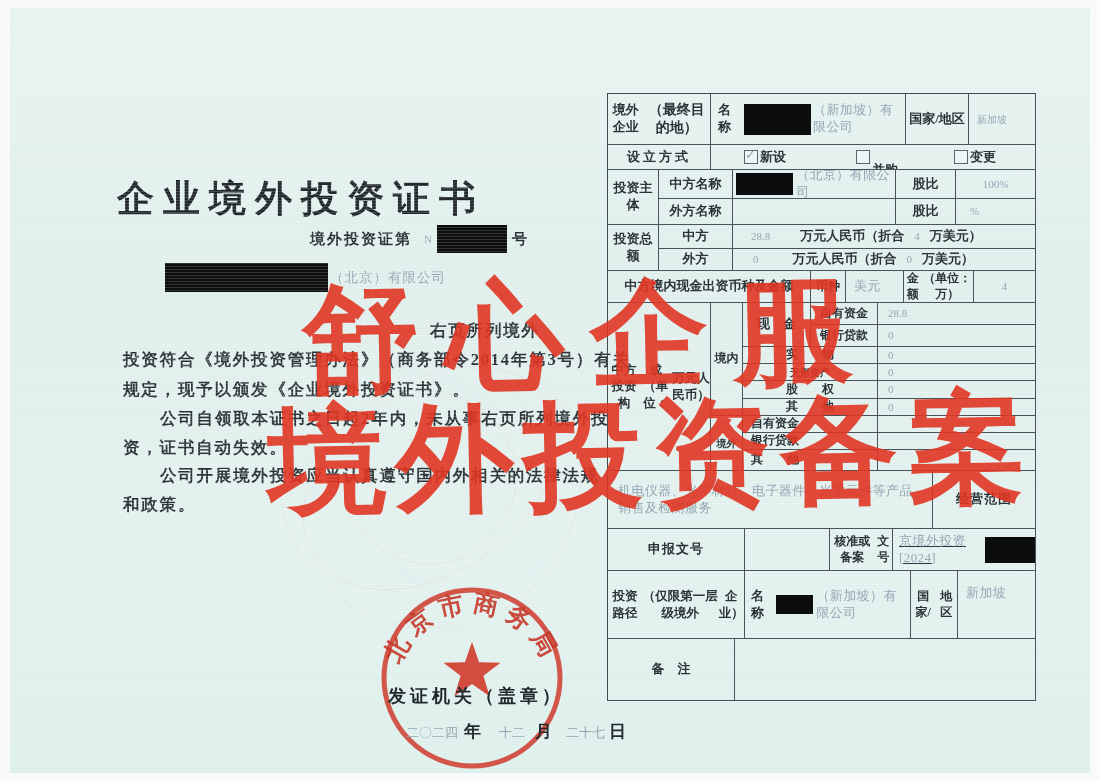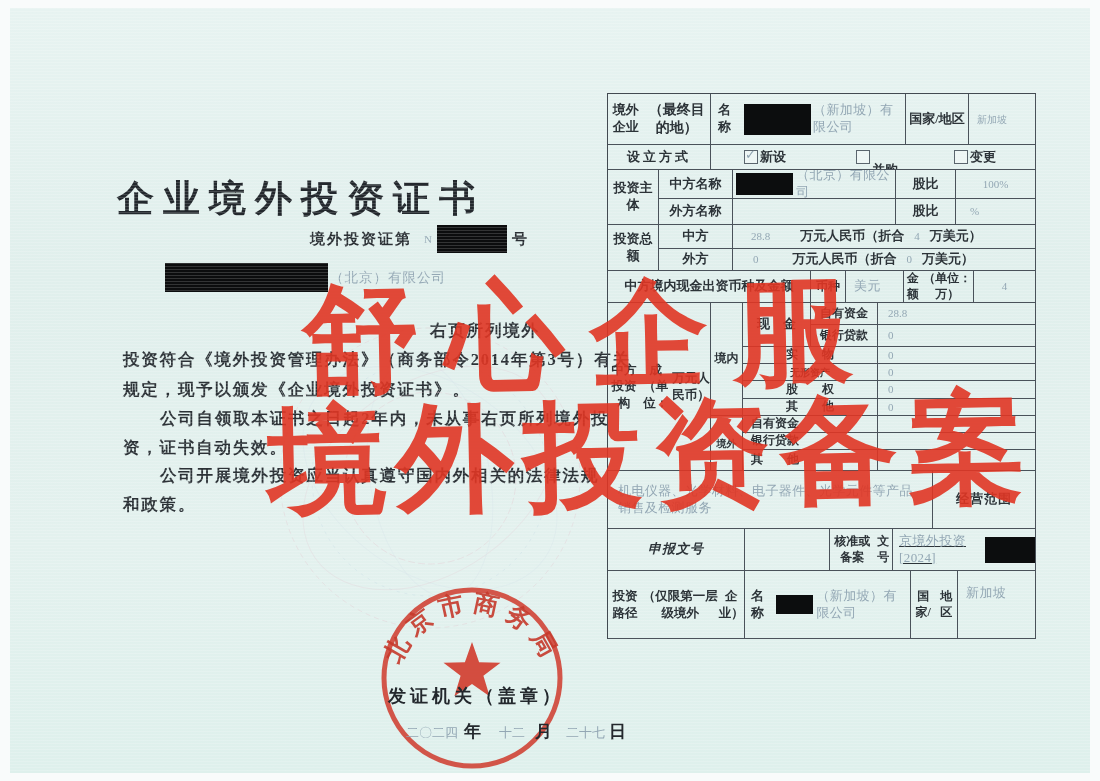--- a/index.html
+++ b/index.html
@@ -259,21 +259,21 @@
           </div>
         </div>
       </div>
 
       <div class="fr">
         <div class="cl val left tiny" style="width:325px;height:58px;padding:0 10px;">机电仪器、光学材料、电子器件、光学元件等产品销售及检测服务</div>
         <div class="cl" style="width:103px;height:58px;letter-spacing:1px;">经营范围</div>
       </div>
 
       <div class="fr">
-        <div class="cl" style="width:137px;height:42px;letter-spacing:1px;font-style:italic;">申报文号</div>
+        <div class="cl" style="width:137px;height:42px;letter-spacing:1px;">申报文号</div>
         <div class="cl" style="width:85px;height:42px;"></div>
         <div class="cl stack" style="width:63px;height:42px;font-size:12px;">
           <span>核准或备案</span>
           <span>文号</span>
         </div>
         <div class="cl left" style="width:143px;height:42px;padding-left:6px;text-decoration:underline;">
           <span class="val tiny">京境外投资[2024]</span>
           <span class="redact" style="width:62px;height:26px;margin-left:3px;"></span>
         </div>
       </div>
@@ -289,20 +289,24 @@
           <span class="redact" style="width:48px;height:19px;margin-left:5px;"></span>
           <span class="val tiny" style="margin-left:3px;">（新加坡）有限公司</span>
         </div>
         <div class="cl stack" style="width:47px;height:68px;font-size:12px;">
           <span>国家/</span>
           <span>地区</span>
         </div>
         <div class="cl val left tiny" style="width:78px;height:68px;padding-left:8px;align-items:flex-start;padding-top:14px;">新加坡</div>
       </div>
 
+      <div class="fr">
+        <div class="cl" style="width:137px;height:62px;">备　注</div>
+        <div class="cl" style="width:325px;height:62px;"></div>
+      </div>
 
     </div>
 
     <div class="wm wm1">舒心企服</div>
     <div class="wm wm2">境外投资备案</div>
 
   </div>
 </div>
 
 </body></html>

